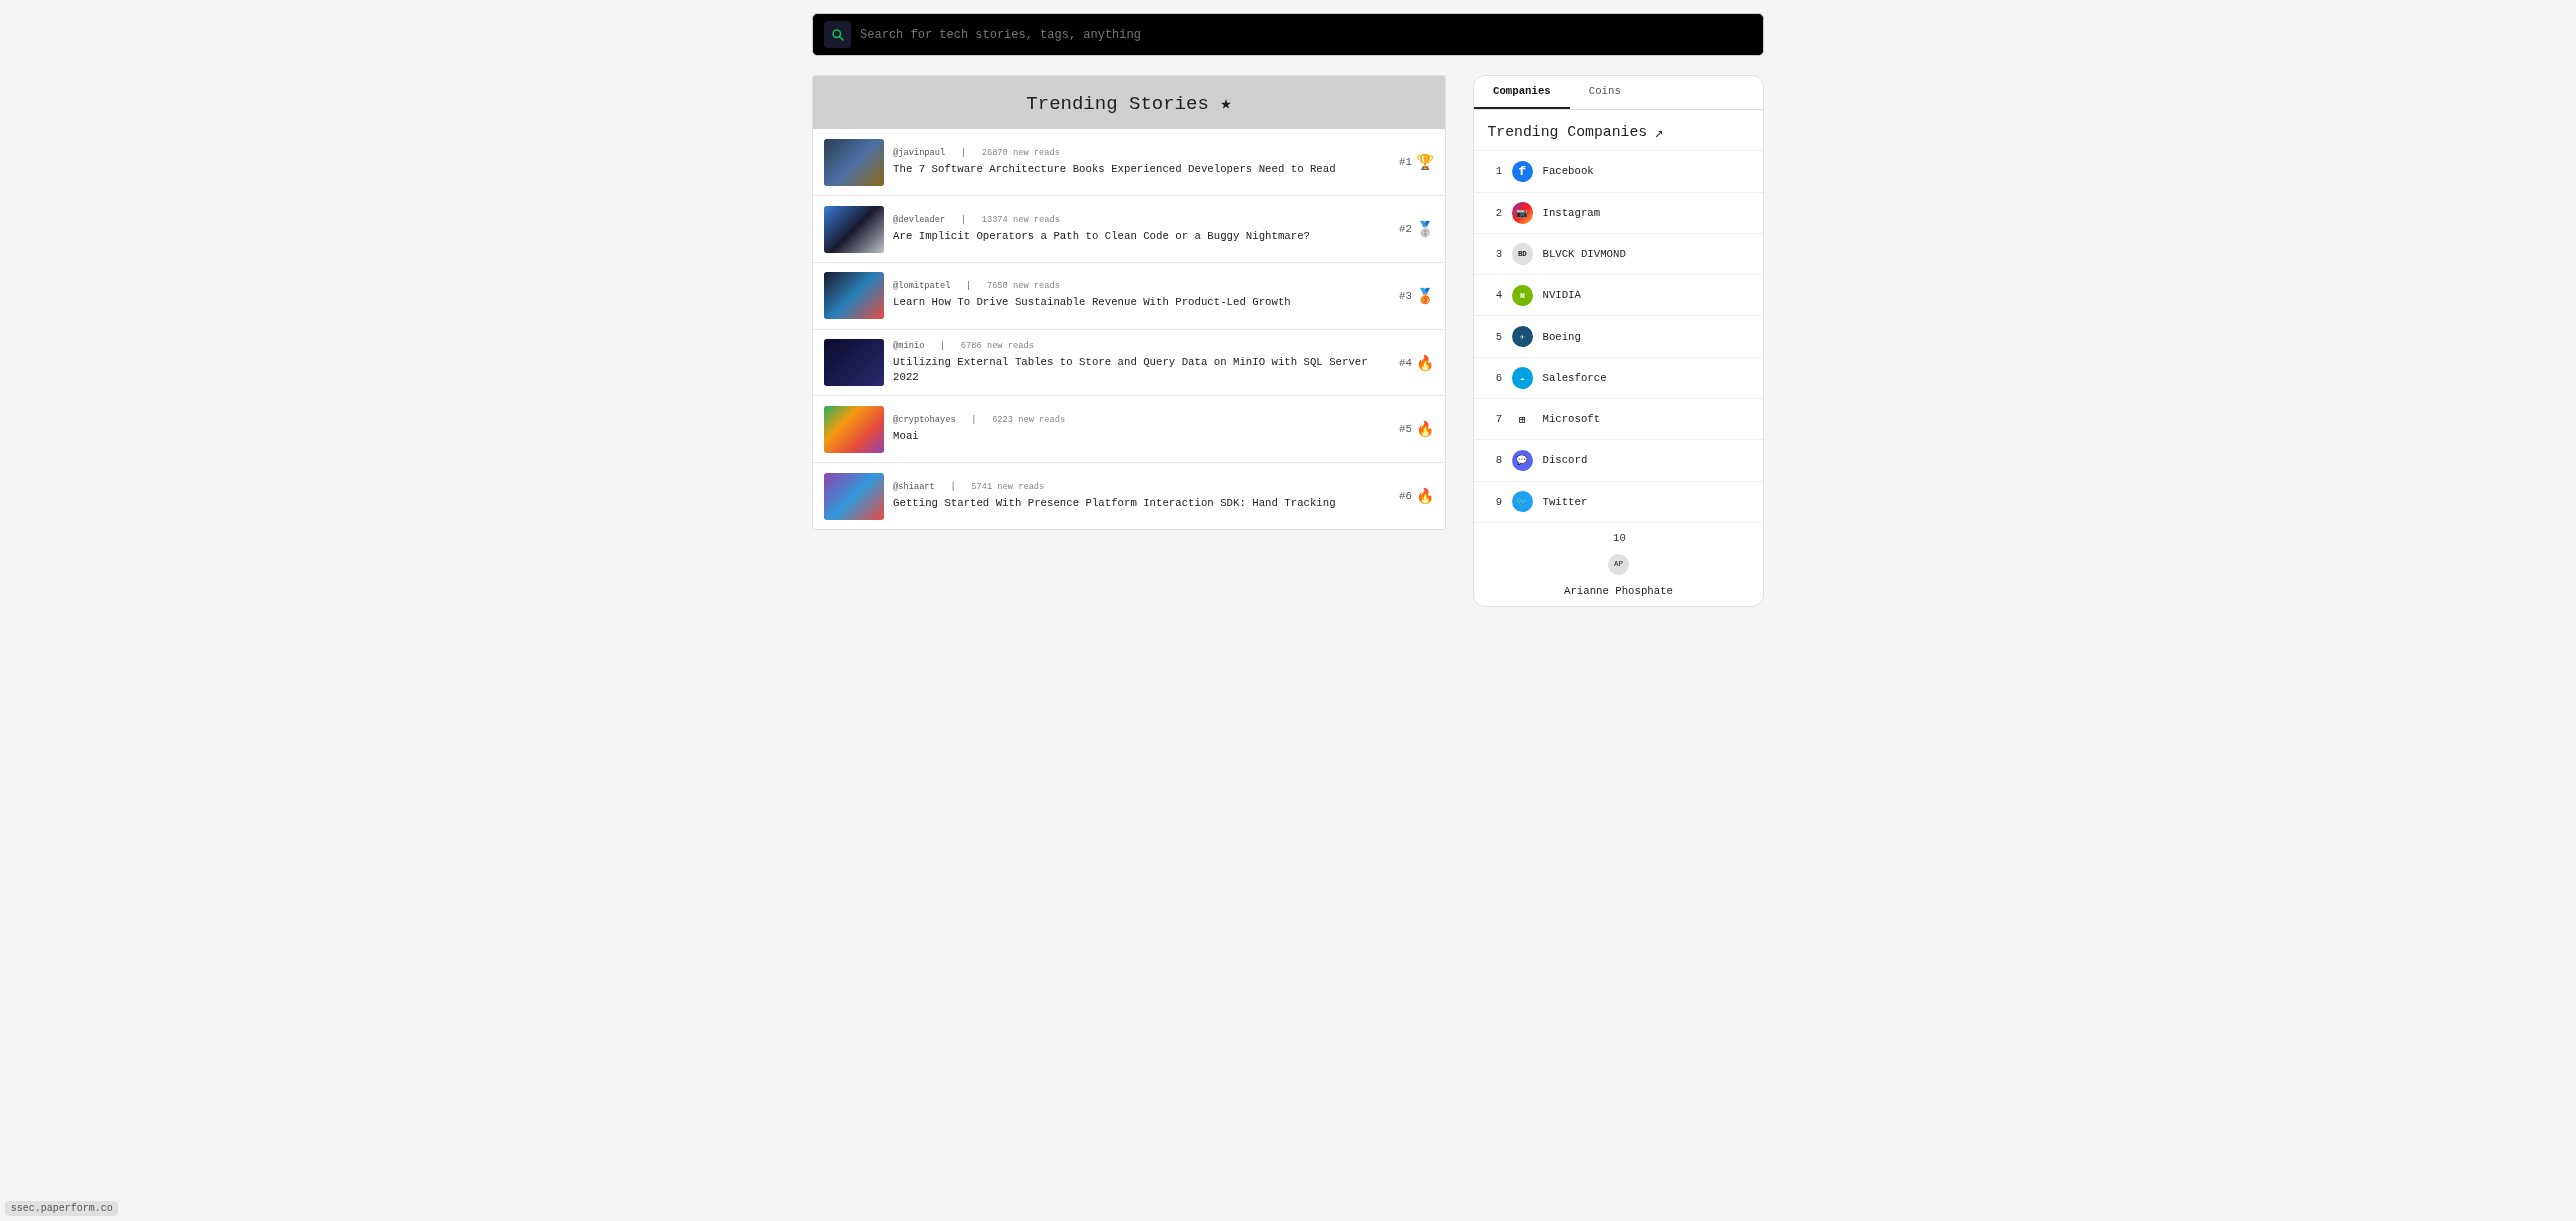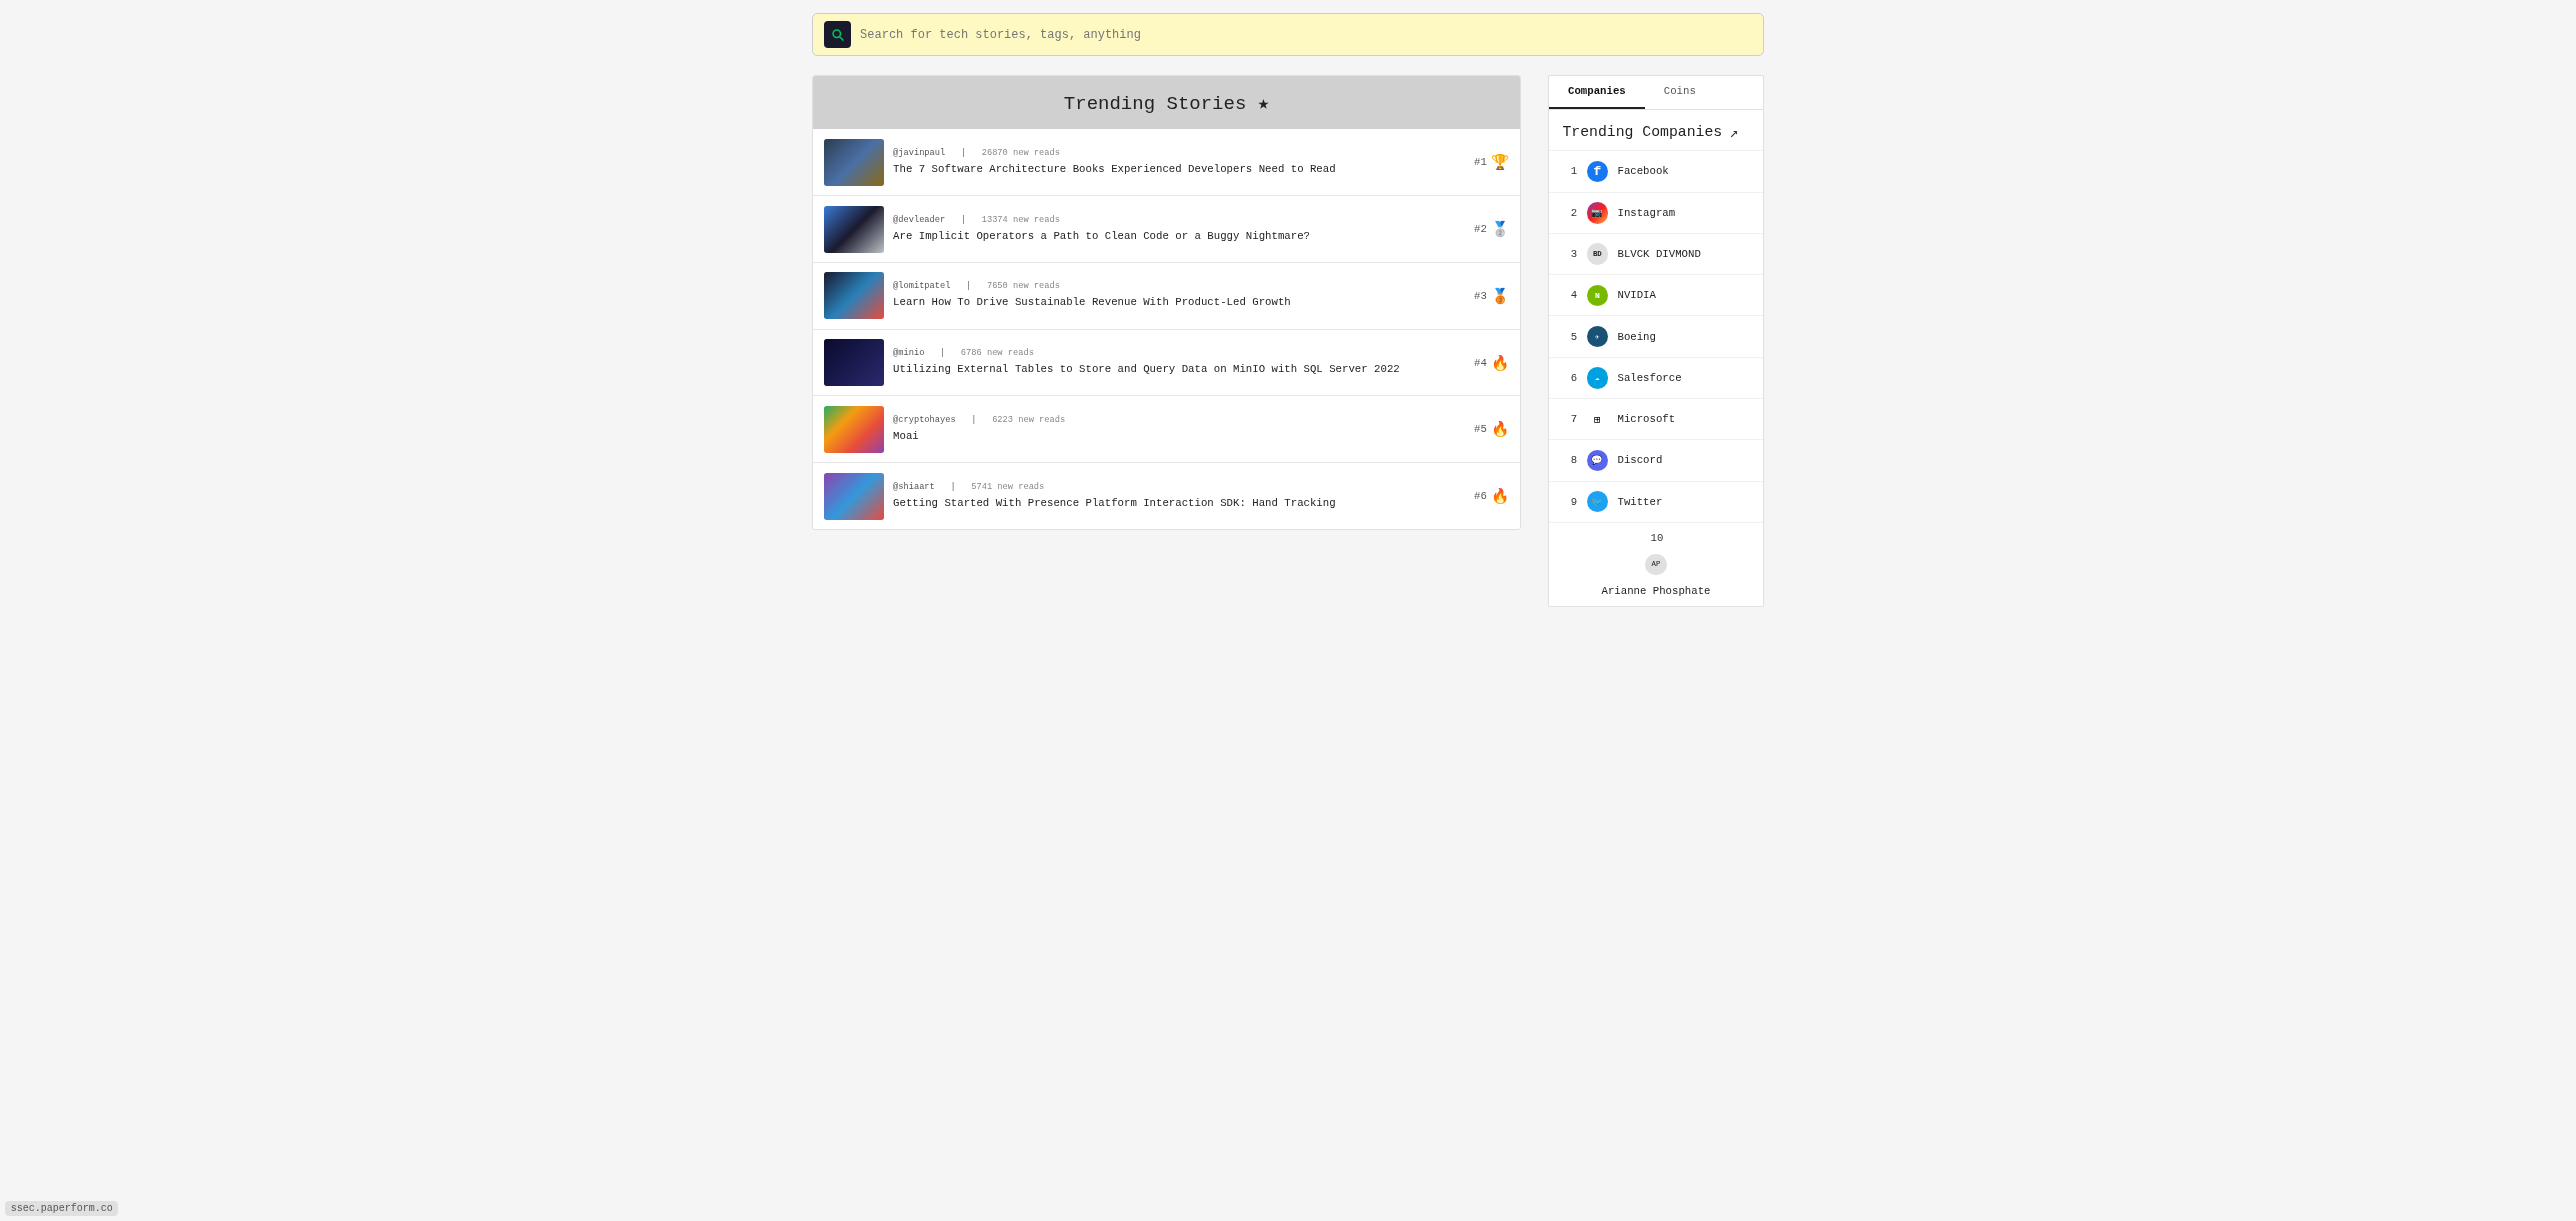--- a/index.html
+++ b/index.html
@@ -11,21 +11,21 @@
     .page-wrapper {
       max-width: 1006px;
       margin: 0 auto;
       padding: 13.4px 27px;
     }
     .search-bar-wrapper {
       border: 1.3px solid #ccc;
       border-radius: 5.4px;
       display: flex;
       align-items: center;
-      background: #fef9c3;
+      background: #000000;
       padding: 6.7px 10.7px;
       margin-bottom: 19px;
     }
     .search-icon-box {
       background: #1a1a2e;
       border-radius: 4px;
       width: 27px;
       height: 27px;
       display: flex;
       align-items: center;
@@ -130,25 +130,25 @@
       font-size: 10.7px;
       color: #555;
       flex-shrink: 0;
       min-width: 40px;
       justify-content: flex-end;
     }
     .rank-icon {
       font-size: 14.8px;
     }
     .companies-section {
-      width: 216px;
+      width: 291px;
       flex-shrink: 0;
       background: #fff;
       border: 0.7px solid #e0e0e0;
-      border-radius: 2px;
+      border-radius: 12px;
       overflow: hidden;
     }
     .tabs-row {
       display: flex;
       border-bottom: 0.7px solid #e0e0e0;
     }
     .tab-item {
       padding: 9.4px 19px;
       font-family: 'Courier New', Courier, monospace;
       font-size: 10.7px;

